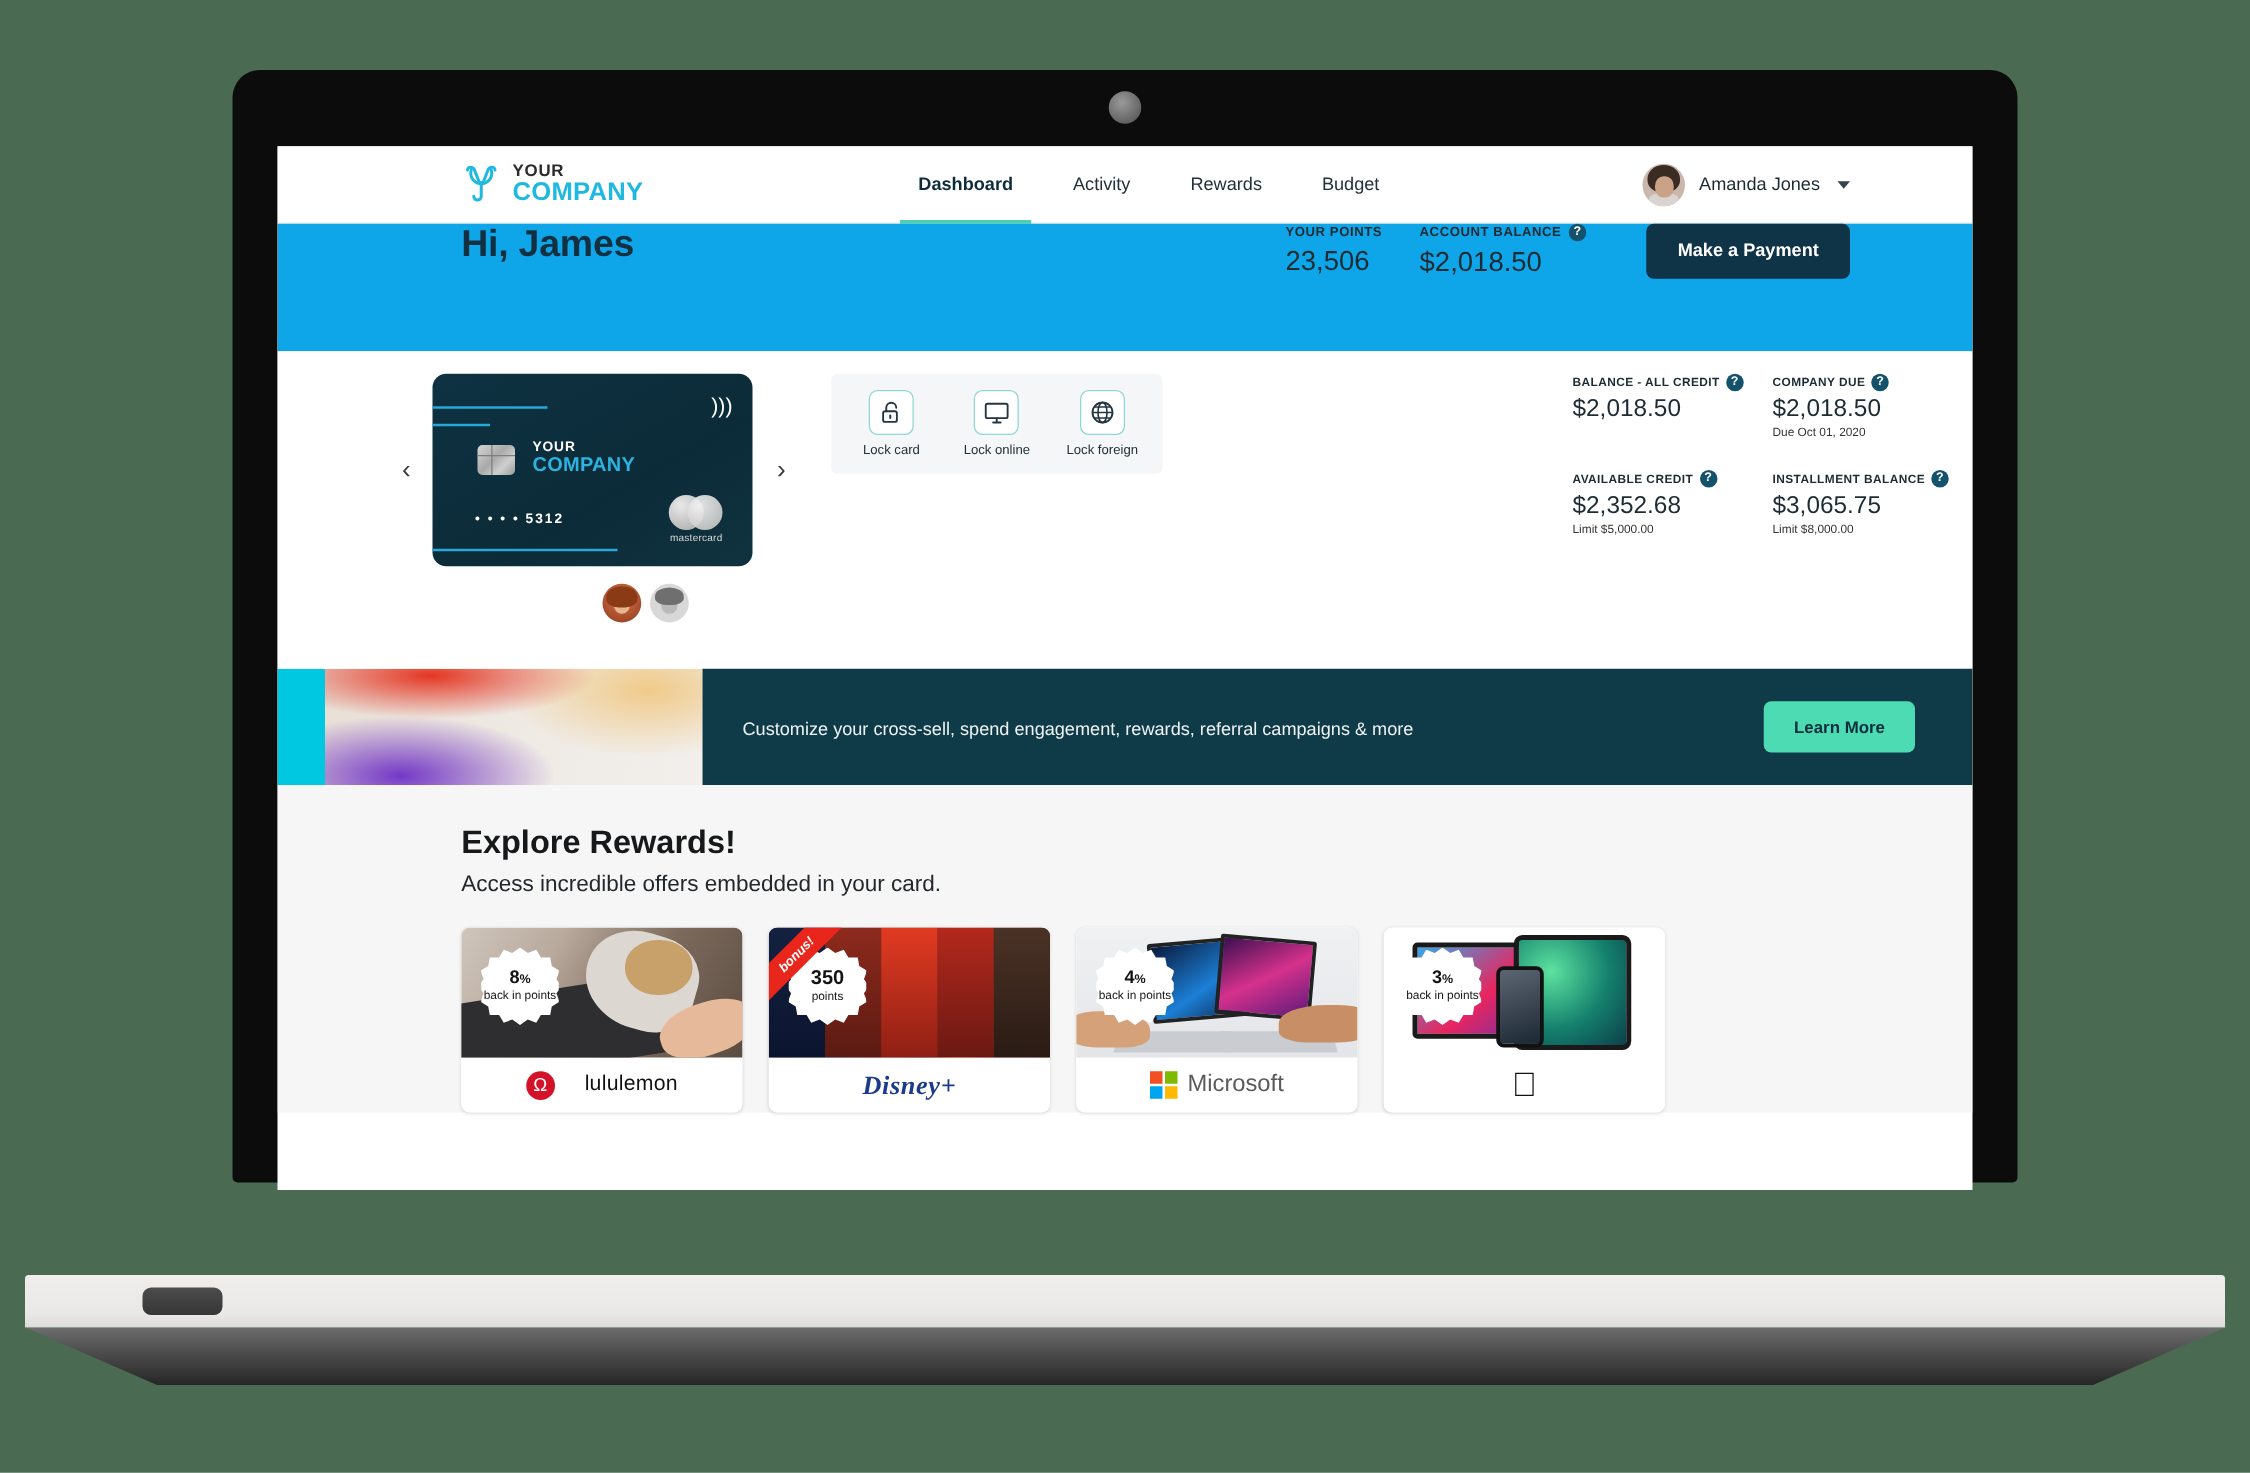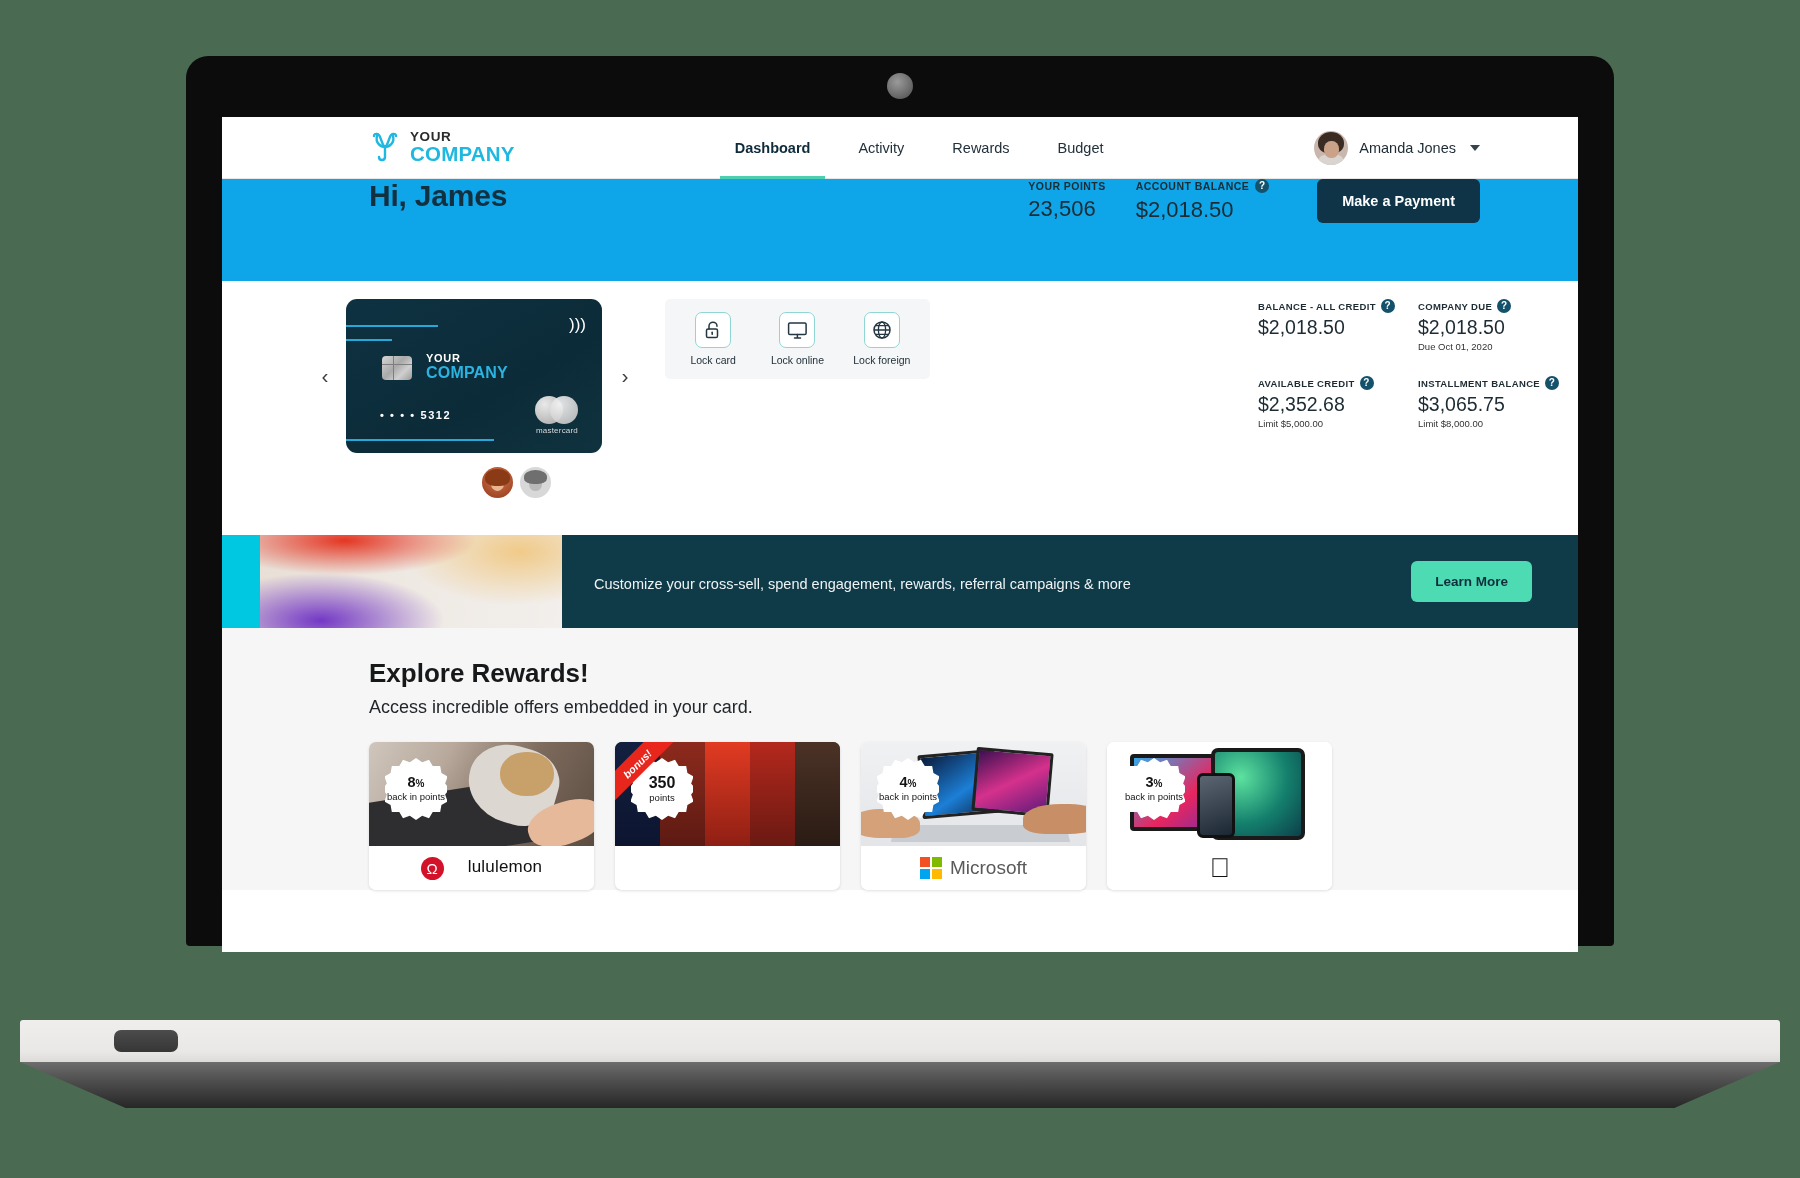--- a/index.html
+++ b/index.html
@@ -483,20 +483,23 @@
             <div class="s s2"></div>
             <div class="s s3"></div>
             <div class="s s4"></div>
             <div class="s s5"></div>
           <div class="ribbon">bonus!</div>
           <div class="badge points">
             <div class="big"><span>350</span></div>
             <div class="small">points</div>
           </div>
         </div>
+        <div class="rw-foot">
+          <div class="logo-disney">Disney+</div>
+        </div>
       </div>
 
       <div class="rw-card">
         <div class="rw-img art-ms">
           <div class="lap1"></div>
             <div class="lap2"></div>
             <div class="kb1"></div>
             <div class="kb2"></div>
           <div class="hand1"></div>
             <div class="hand2"></div>

